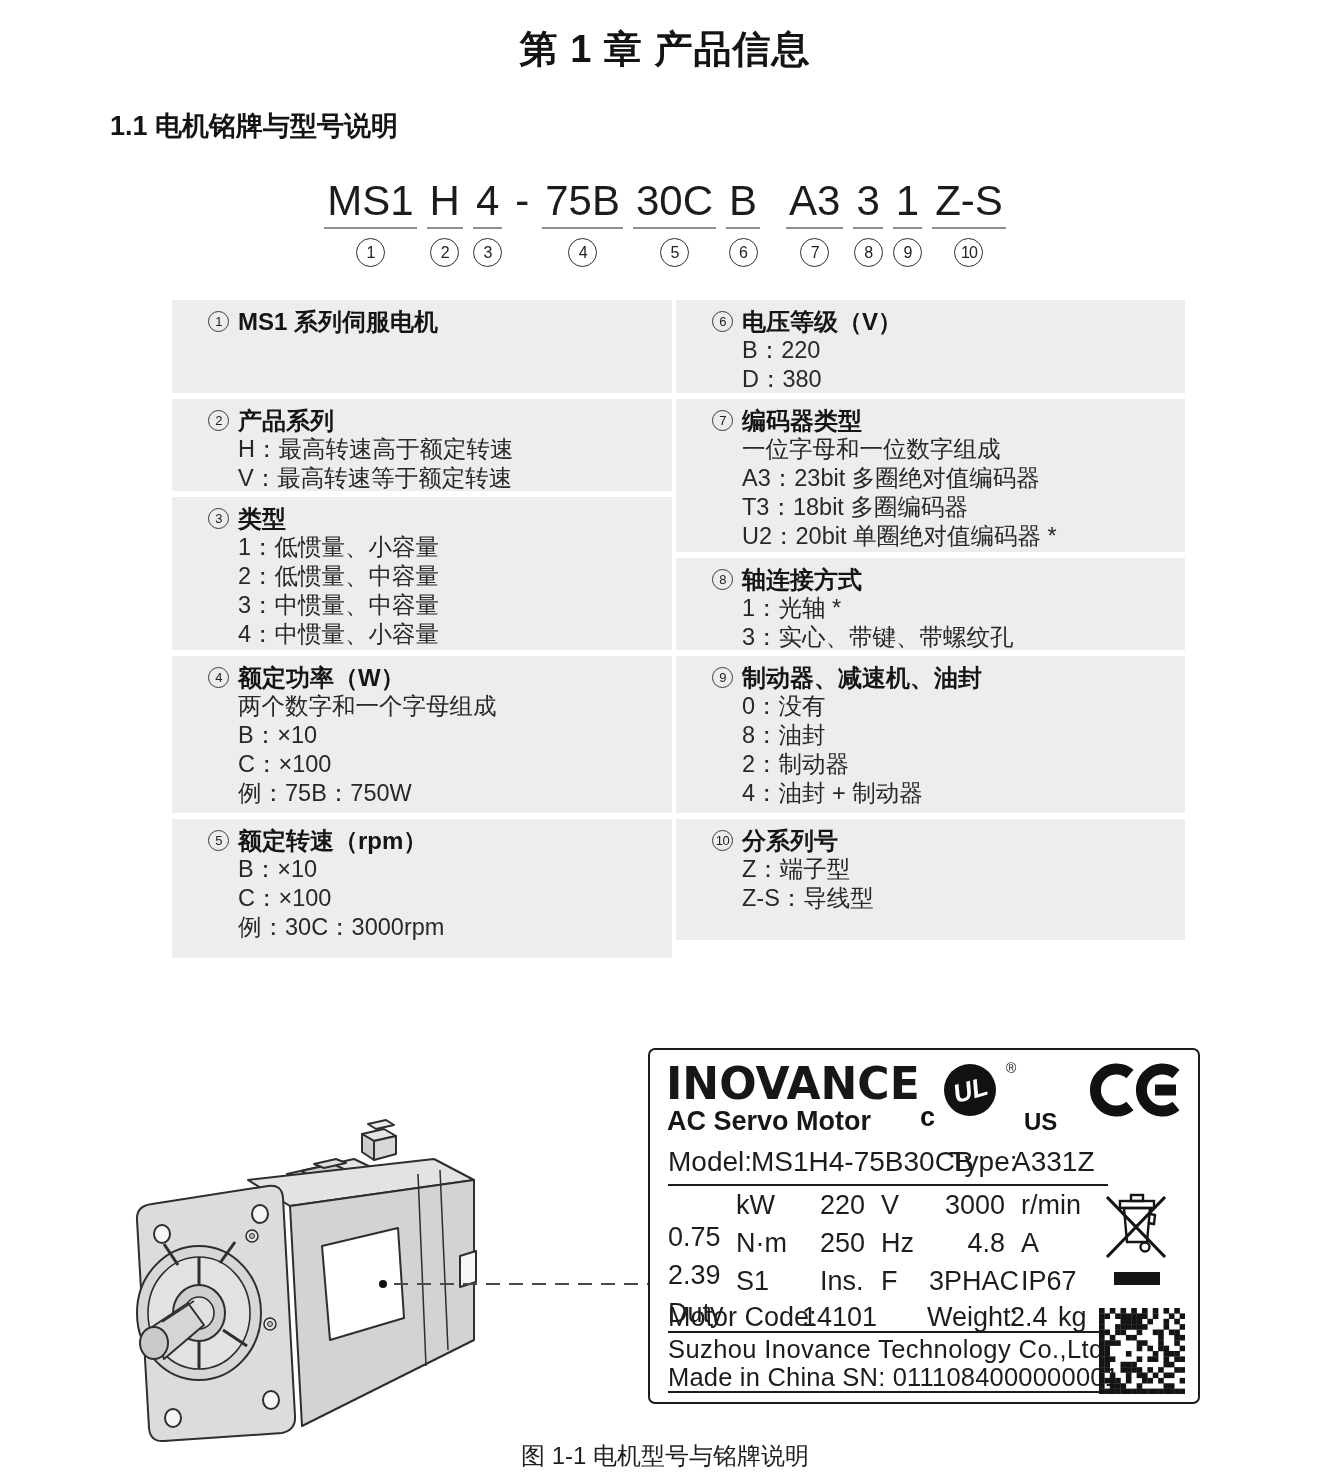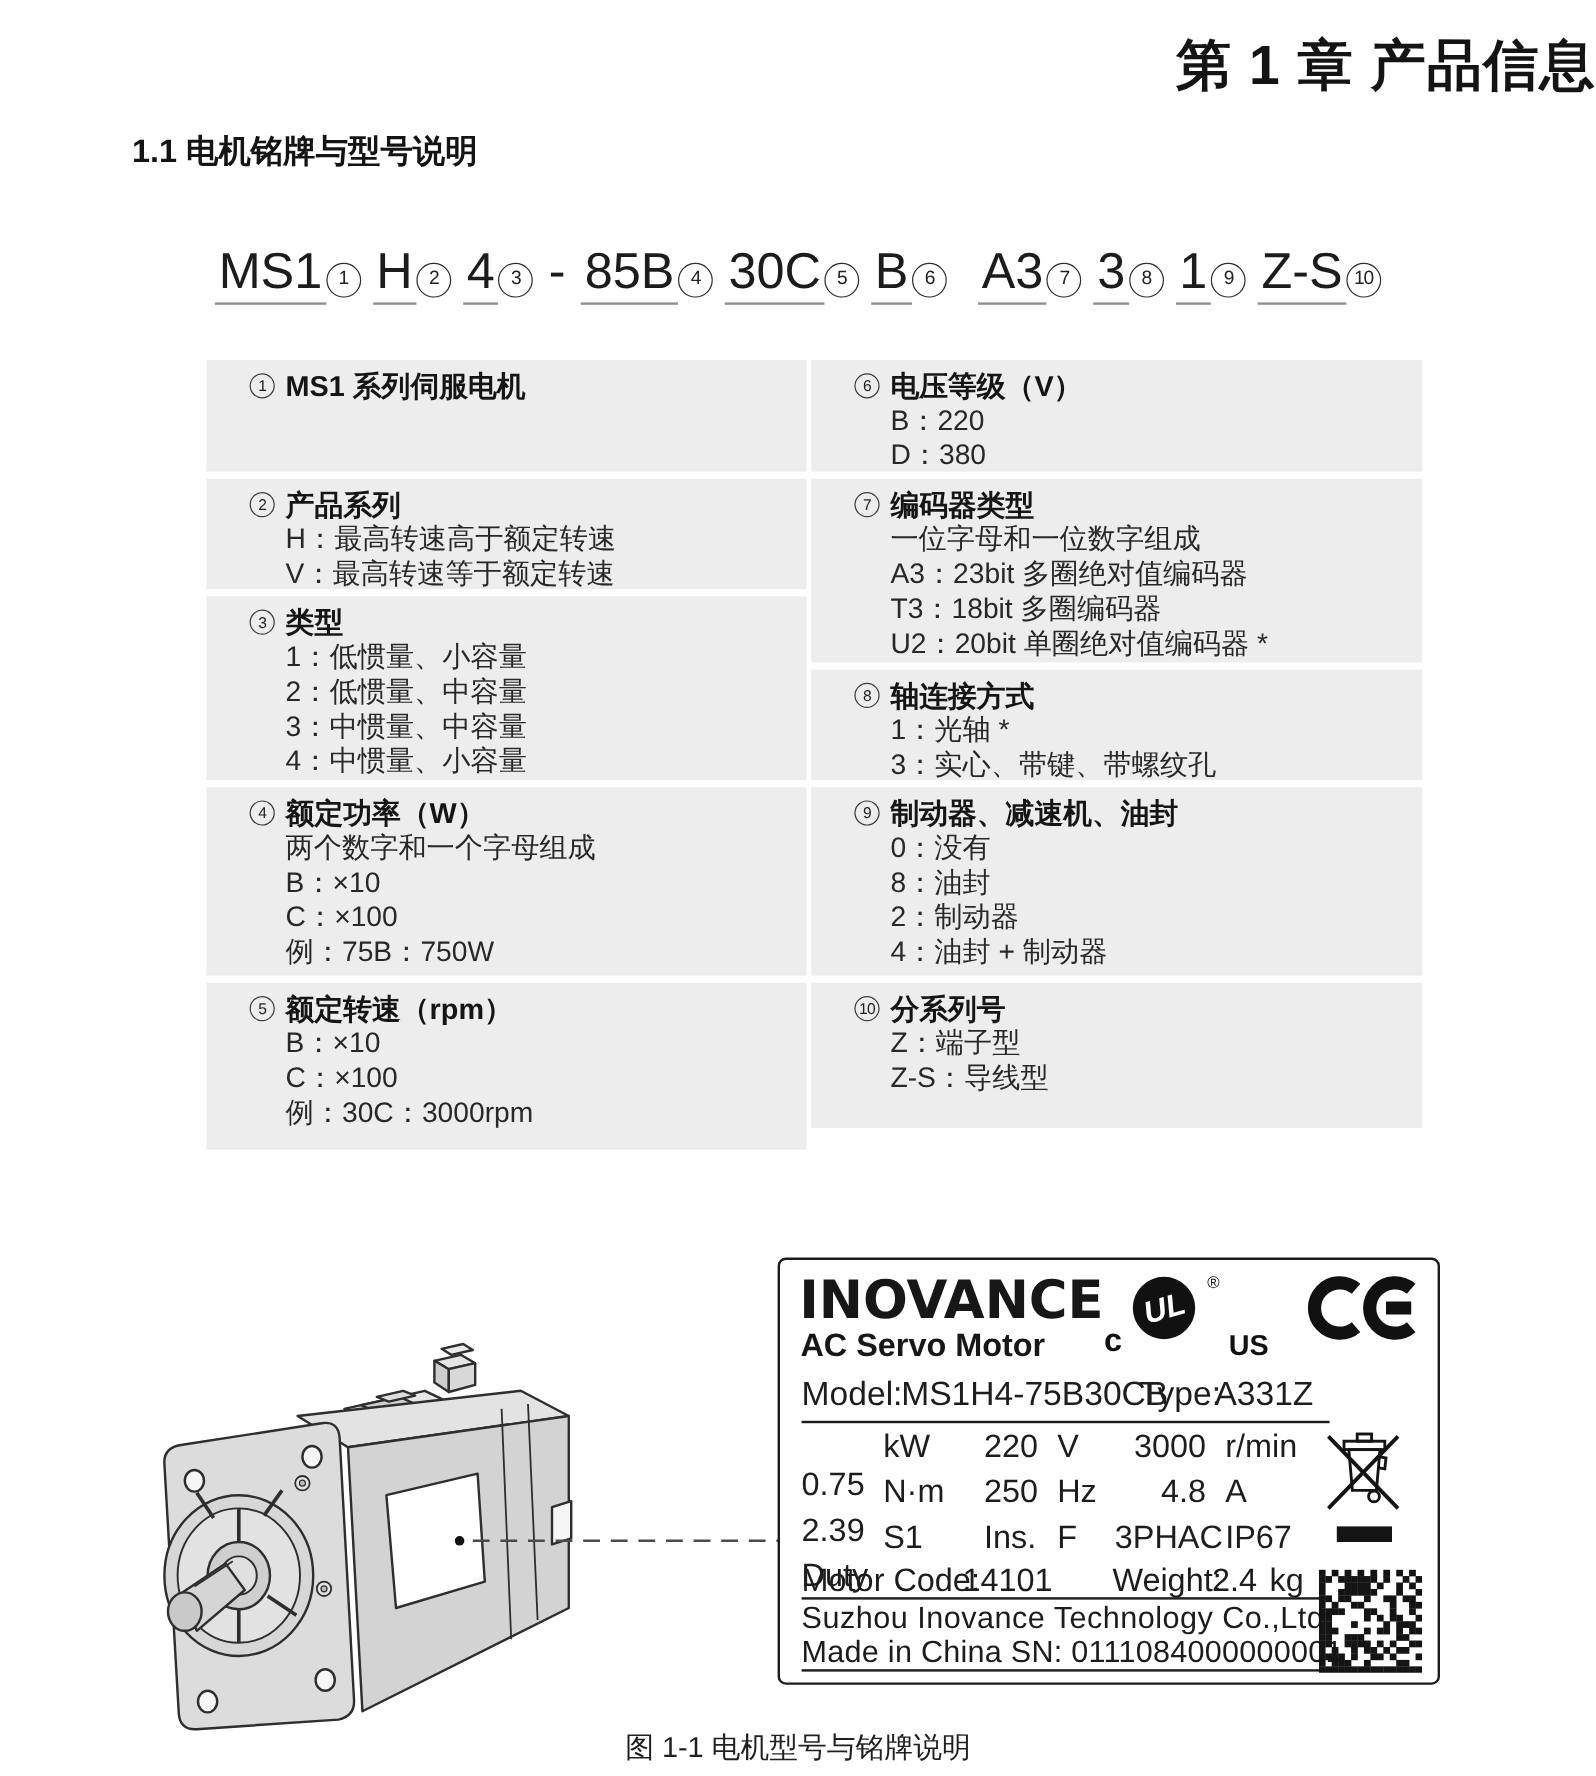--- a/index.html
+++ b/index.html
@@ -1,27 +1,27 @@
 <!DOCTYPE html>
 <html><head>
 <meta charset="utf-8">
 <style>
   html,body{margin:0;padding:0;background:#fff;}
   #page{position:relative;width:1330px;height:1480px;background:#ffffff;overflow:hidden;
         font-family:"Liberation Sans","DejaVu Sans",sans-serif;color:#222;}
 
   
-  .chapter-title{position:absolute;top:24px;left:0;right:0;text-align:right;
-                 font-size:46px;font-weight:bold;color:#141414;letter-spacing:1px;}
+  .chapter-title{position:absolute;top:24px;left:0;right:0;text-align:center;
+                 font-size:38px;font-weight:bold;color:#141414;letter-spacing:1px;}
   .section-title{position:absolute;top:108px;left:110px;font-size:27px;font-weight:bold;color:#141414;}
 
   
   .model-line{position:absolute;top:178px;left:0;width:100%;display:flex;
               justify-content:center;align-items:flex-start;gap:10px;}
-  .seg{display:flex;flex-direction:row;align-items:center;margin-top:25px;}
+  .seg{display:flex;flex-direction:column;align-items:center;}
   .seg-text{font-size:42px;line-height:1.08;color:#1c1c1c;padding:0 3px 4px;
             border-bottom:2px solid #8f8f8f;white-space:nowrap;}
   .seg.nounder .seg-text{border-bottom:2px solid transparent;}
   .seg-circle{margin-top:9px;width:29px;height:29px;border:1.7px solid #2e2e2e;border-radius:50%;
               display:flex;align-items:center;justify-content:center;font-size:16px;color:#222;
               box-sizing:border-box;letter-spacing:-1px;}
   .seg.gap-before{margin-left:16px;}
 
   
   .legend{position:absolute;left:172px;top:300px;width:1013px;height:660px;}
@@ -106,21 +106,21 @@
       <span class="seg-circle">2</span>
     </div>
     <div class="seg">
       <span class="seg-text">4</span>
       <span class="seg-circle">3</span>
     </div>
     <div class="seg nounder">
       <span class="seg-text">-</span>
     </div>
     <div class="seg">
-      <span class="seg-text">85B</span>
+      <span class="seg-text">75B</span>
       <span class="seg-circle">4</span>
     </div>
     <div class="seg">
       <span class="seg-text">30C</span>
       <span class="seg-circle">5</span>
     </div>
     <div class="seg">
       <span class="seg-text">B</span>
       <span class="seg-circle">6</span>
     </div>

